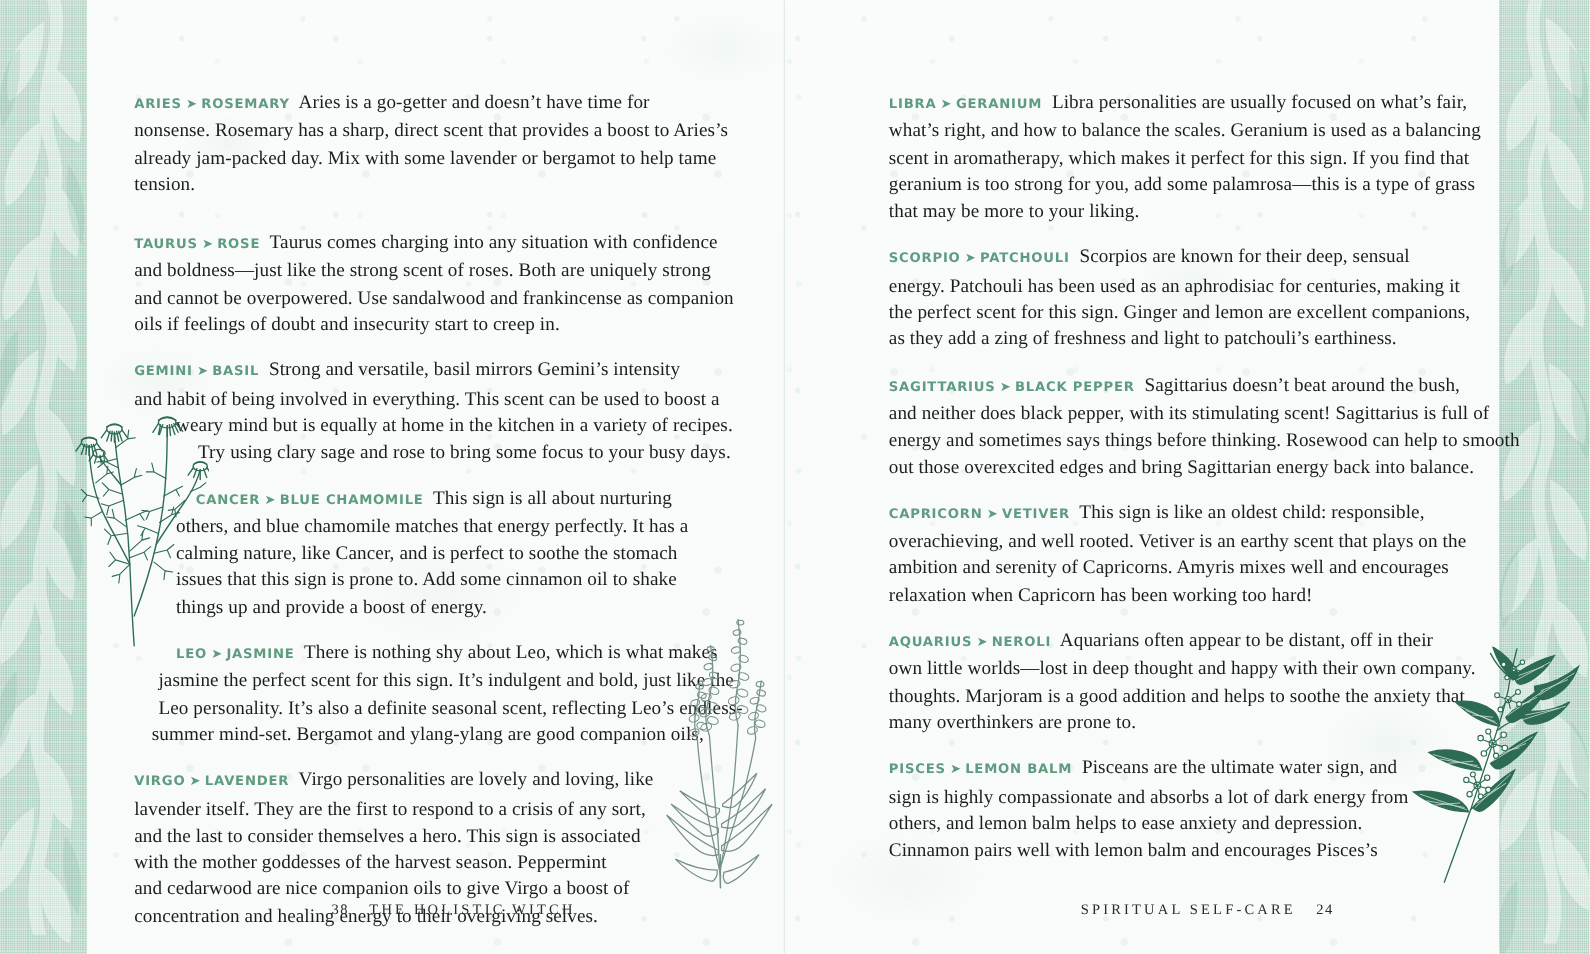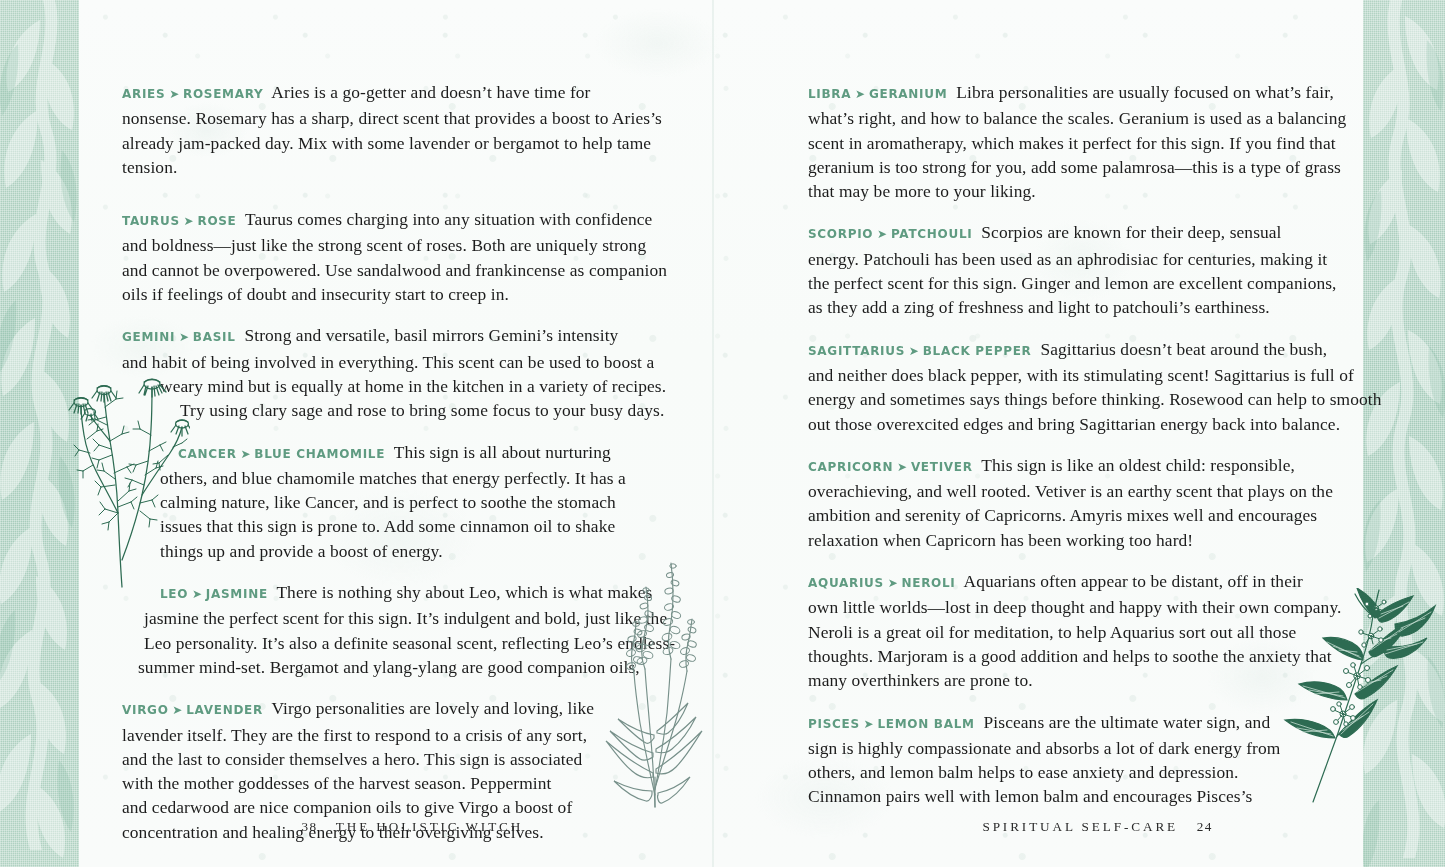--- a/index.html
+++ b/index.html
@@ -230,21 +230,20 @@
     </p>
     <p class="para" style="margin-bottom: 17px;">
       <span class="ln" style="padding-left: 0px;"><span class="hd">CAPRICORN</span><span class="arw"> ➤ </span><span class="hd">VETIVER</span><span>  This sign is like an oldest child: responsible,</span></span>
       <span class="ln" style="padding-left: 0px;">overachieving, and well rooted. Vetiver is an earthy scent that plays on the</span>
       <span class="ln" style="padding-left: 0px;">ambition and serenity of Capricorns. Amyris mixes well and encourages</span>
       <span class="ln" style="padding-left: 0px;">relaxation when Capricorn has been working too hard!</span>
     </p>
     <p class="para" style="margin-bottom: 17px;">
       <span class="ln" style="padding-left: 0px;"><span class="hd">AQUARIUS</span><span class="arw"> ➤ </span><span class="hd">NEROLI</span><span>  Aquarians often appear to be distant, off in their</span></span>
       <span class="ln" style="padding-left: 0px;">own little worlds—lost in deep thought and happy with their own company.</span>
-      <span class="ln" style="padding-left: 0px;">Neroli is a great oil for meditation, to help Aquarius sort out all those</span>
       <span class="ln" style="padding-left: 0px;">thoughts. Marjoram is a good addition and helps to soothe the anxiety that</span>
       <span class="ln" style="padding-left: 0px;">many overthinkers are prone to.</span>
     </p>
     <p class="para" style="margin-bottom: 17px;">
       <span class="ln" style="padding-left: 0px;"><span class="hd">PISCES</span><span class="arw"> ➤ </span><span class="hd">LEMON BALM</span><span>  Pisceans are the ultimate water sign, and</span></span>
       <span class="ln" style="padding-left: 0px;">sign is highly compassionate and absorbs a lot of dark energy from</span>
       <span class="ln" style="padding-left: 0px;">others, and lemon balm helps to ease anxiety and depression.</span>
       <span class="ln" style="padding-left: 0px;">Cinnamon pairs well with lemon balm and encourages Pisces’s</span>
     </p>
   </div>

